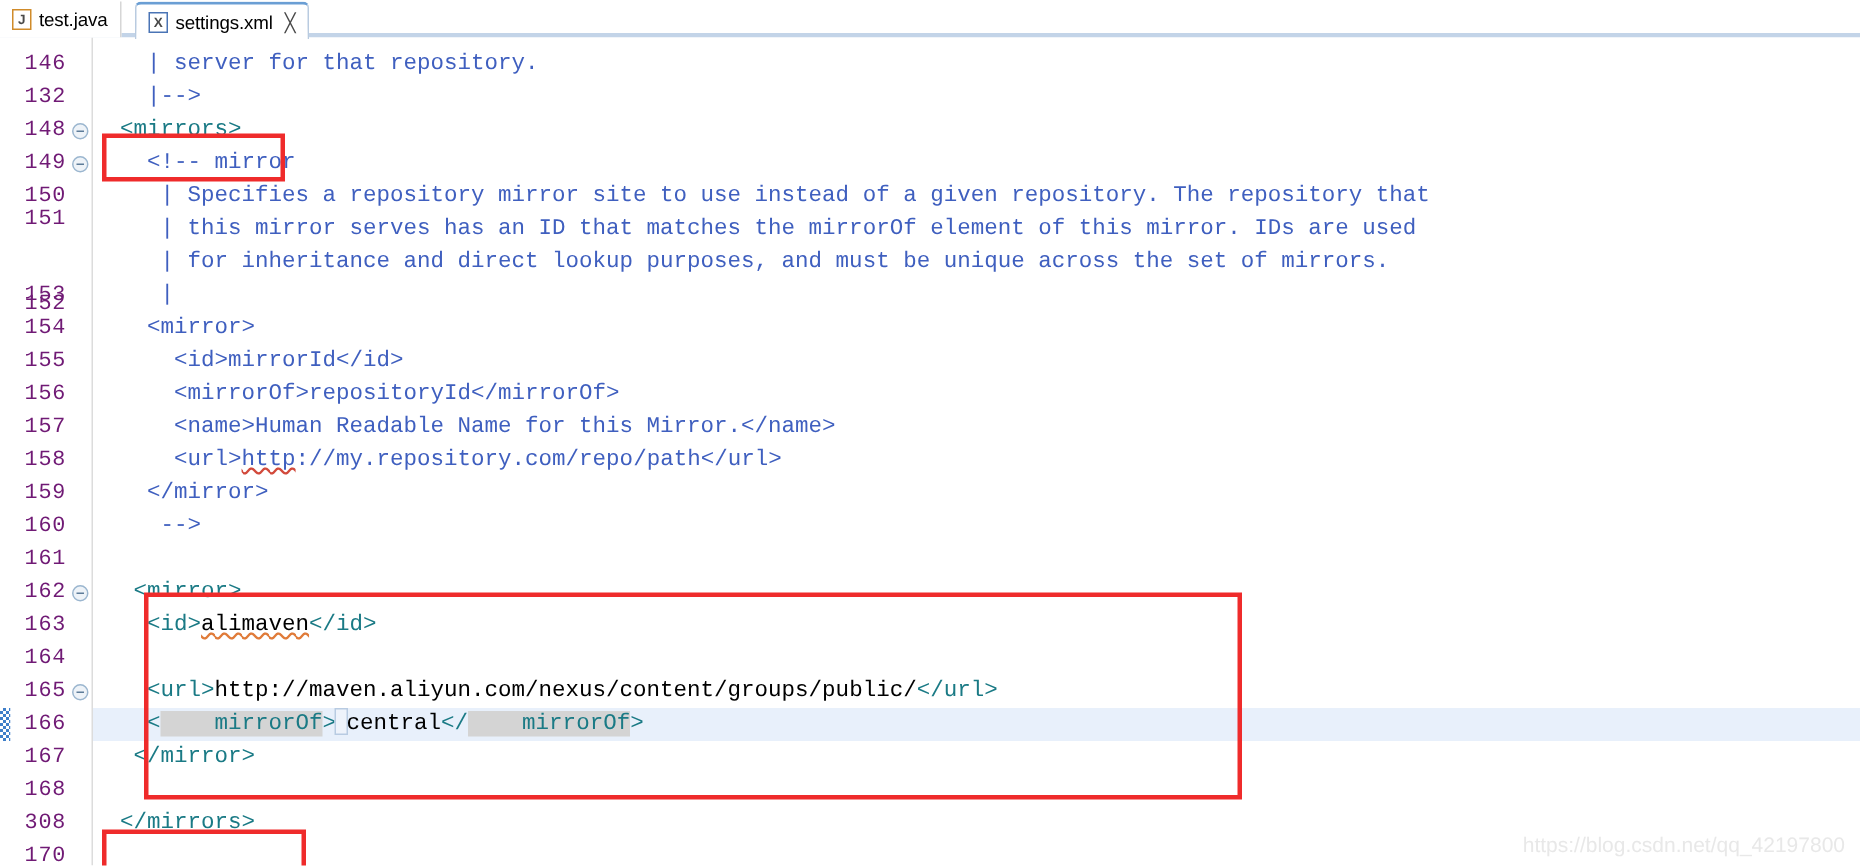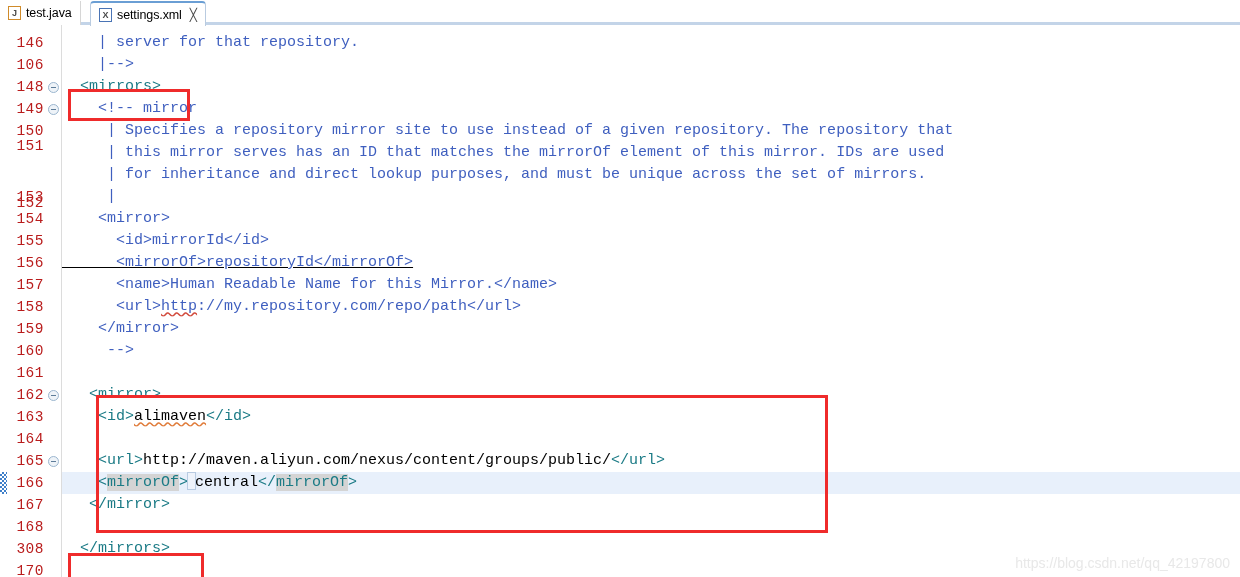--- a/index.html
+++ b/index.html
@@ -128,21 +128,21 @@
     width: 54px;
     height: 22px;
     line-height: 22px;
   }
   .gut-num {
     position: absolute;
     right: 17px;
     top: 0;
     font-family: "Liberation Mono", monospace;
     font-size: 14.5px;
-    color: #b91c1c;
+    color: #701a75;
     letter-spacing: 0.5px;
   }
   .fold {
     position: absolute;
     right: 2px;
     top: 6px;
     width: 11px; height: 11px;
     border-radius: 50%;
     border: 1px solid #9bb6cf;
     background: #eef3f8;
@@ -174,21 +174,21 @@
     white-space: pre;
     color: #000000;
   }
   .line-hl {
     background: #e8f0fb;
   }
   .cm   { color: #3f5fbf; }   
   .tag  { color: #1a7a85; }   
   .txt  { color: #000000; }
 
-  .occ  { background: #d4d4d4; }
+  .occ  { background: #d4d4d4; padding-left: 36px; }
 
   .sq {
     text-decoration: underline wavy #e07b39;
     text-decoration-skip-ink: none;
   }
   .sq-red {
     text-decoration: underline wavy #d24a3c;
     text-decoration-skip-ink: none;
   }
 
@@ -242,21 +242,21 @@
 <div class="editor">
 
   <div class="changebar" id="changebar">
       <div class="changebar-mark" style="top: 447px;"></div>
     </div>
   <div class="gutter" id="gutter">
       <div class="gut-row" style="top: 7px;">
         <span class="gut-num">146</span>
       </div>
       <div class="gut-row" style="top: 29px;">
-        <span class="gut-num">106</span>
+        <span class="gut-num">132</span>
       </div>
       <div class="gut-row" style="top: 51px;">
         <span class="gut-num">148</span>
         <span class="fold"></span>
       </div>
       <div class="gut-row" style="top: 73px;">
         <span class="gut-num">149</span>
         <span class="fold"></span>
       </div>
       <div class="gut-row" style="top: 95px;">
@@ -329,21 +329,21 @@
       <div class="line" style="top: 7px;"><span class="cm">    | server for that repository.</span></div>
       <div class="line" style="top: 29px;"><span class="cm">    |--&gt;</span></div>
       <div class="line" style="top: 51px;"><span class="tag">  &lt;mirrors&gt;</span></div>
       <div class="line" style="top: 73px;"><span class="cm">    &lt;!-- mirror</span></div>
       <div class="line" style="top: 95px;"><span class="cm">     | Specifies a repository mirror site to use instead of a given repository. The repository that</span></div>
       <div class="line" style="top: 117px;"><span class="cm">     | this mirror serves has an ID that matches the mirrorOf element of this mirror. IDs are used</span></div>
       <div class="line" style="top: 139px;"><span class="cm">     | for inheritance and direct lookup purposes, and must be unique across the set of mirrors.</span></div>
       <div class="line" style="top: 161px;"><span class="cm">     |</span></div>
       <div class="line" style="top: 183px;"><span class="cm">    &lt;mirror&gt;</span></div>
       <div class="line" style="top: 205px;"><span class="cm">      &lt;id&gt;mirrorId&lt;/id&gt;</span></div>
-      <div class="line" style="top: 227px; text-decoration: underline;"><span class="cm">      &lt;mirrorOf&gt;repositoryId&lt;/mirrorOf&gt;</span></div>
+      <div class="line" style="top: 227px;"><span class="cm">      &lt;mirrorOf&gt;repositoryId&lt;/mirrorOf&gt;</span></div>
       <div class="line" style="top: 249px;"><span class="cm">      &lt;name&gt;Human Readable Name for this Mirror.&lt;/name&gt;</span></div>
       <div class="line" style="top: 271px;"><span class="cm">      &lt;url&gt;</span><span class="cm sq-red">http</span><span class="cm">://my.repository.com/repo/path&lt;/url&gt;</span></div>
       <div class="line" style="top: 293px;"><span class="cm">    &lt;/mirror&gt;</span></div>
       <div class="line" style="top: 315px;"><span class="cm">     --&gt;</span></div>
       <div class="line" style="top: 337px;"><span class="txt"></span></div>
       <div class="line" style="top: 359px;"><span class="tag">   &lt;mirror&gt;</span></div>
       <div class="line" style="top: 381px;"><span class="tag">    &lt;id&gt;</span><span class="txt sq">alimaven</span><span class="tag">&lt;/id&gt;</span></div>
       <div class="line" style="top: 425px;"><span class="tag">    &lt;url&gt;</span><span class="txt">http://maven.aliyun.com/nexus/content/groups/public/</span><span class="tag">&lt;/url&gt;</span></div>
       <div class="line line-hl" style="top: 447px;"><span class="tag">    &lt;</span><span class="tag occ">mirrorOf</span><span class="tag">&gt;</span><span class="caret"></span><span class="txt">central</span><span class="tag">&lt;/</span><span class="tag occ">mirrorOf</span><span class="tag">&gt;</span></div>
       <div class="line" style="top: 469px;"><span class="tag">   &lt;/mirror&gt;</span></div>

